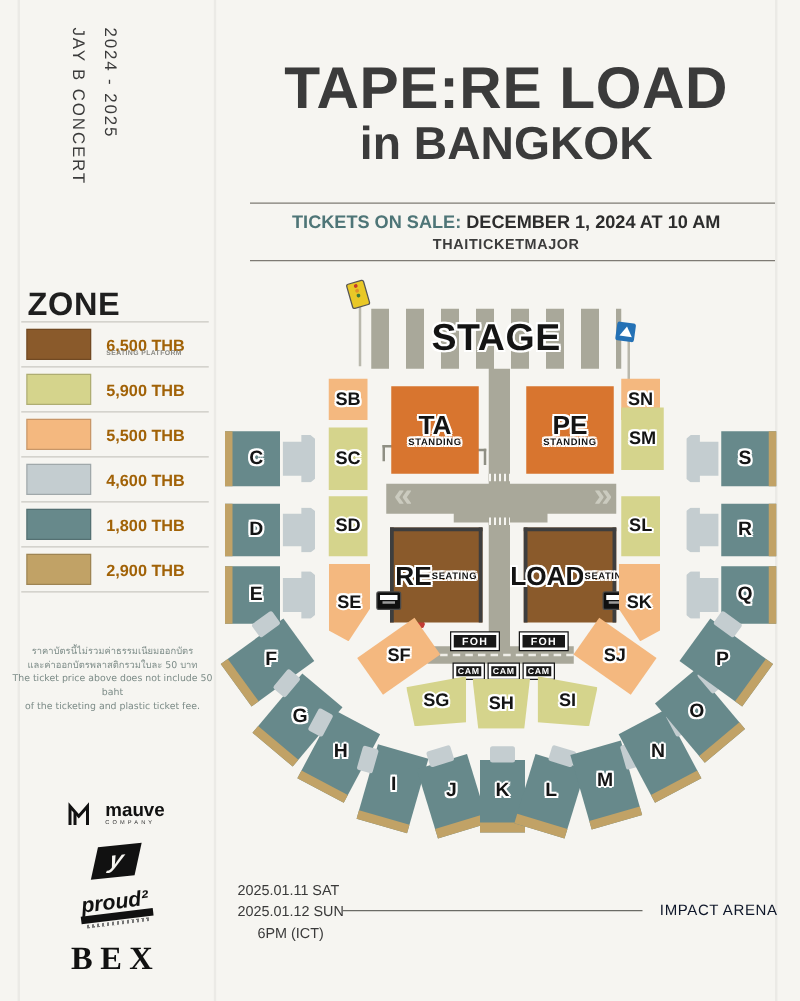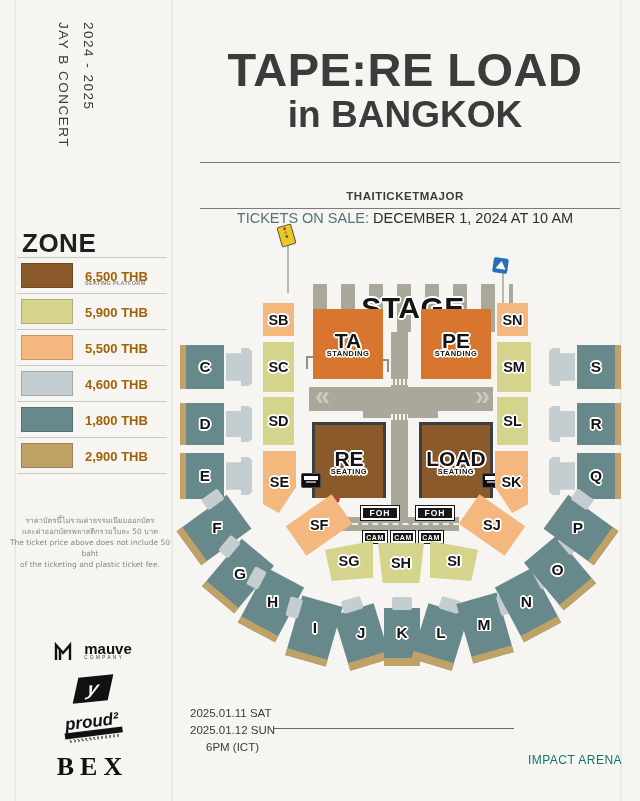--- a/index.html
+++ b/index.html
@@ -4,60 +4,60 @@
 <style>
   html,body{margin:0;padding:0;}
   .page{position:relative;width:640px;height:801px;background:#f6f5f1;font-family:"Liberation Sans",sans-serif;overflow:hidden;color:#2e2e2e;}
   .crease{position:absolute;top:0;bottom:0;width:2px;background:rgba(0,0,0,0.045);}
   
   .vside{position:absolute;left:50px;top:22px;writing-mode:vertical-rl;text-orientation:mixed;font-size:13.5px;font-weight:500;letter-spacing:1.5px;color:#3a3a3a;line-height:1.9;}
   
   .title1{position:absolute;left:185px;top:42px;width:440px;text-align:center;font-size:47px;font-weight:800;color:#3b3b3b;letter-spacing:0.5px;}
   .title2{position:absolute;left:185px;top:94px;width:440px;text-align:center;font-size:37px;font-weight:800;color:#3b3b3b;}
   .hr{position:absolute;height:1px;background:#55504a;opacity:.75;}
-  .saleline{position:absolute;left:185px;top:170px;width:440px;text-align:center;font-size:14.5px;font-weight:400;color:#2d2d2d;margin-top:40px;}
+  .saleline{position:absolute;left:185px;top:170px;width:440px;text-align:center;font-size:14.5px;font-weight:700;color:#2d2d2d;}
   .salelbl{color:#4e7577;}
   .vendor{position:absolute;left:185px;top:190px;width:440px;text-align:center;font-size:11.5px;font-weight:600;letter-spacing:.5px;color:#3c3c3c;}
   
   .zonehead{position:absolute;left:22px;top:228px;font-size:26px;font-weight:800;color:#1f1f1f;letter-spacing:.5px;}
   .legend{position:absolute;left:17px;top:257px;width:150px;border-top:1px solid #c9c7c1;}
   .lrow{position:relative;height:35px;border-bottom:1px solid #c9c7c1;}
   .sw{position:absolute;left:4px;top:5px;width:52px;height:25px;border:1px solid rgba(0,0,0,0.18);box-sizing:border-box;}
   .pr{position:absolute;left:68px;top:11px;font-size:13px;font-weight:800;color:#a16207;}
   .nt{position:absolute;left:68px;top:22px;font-size:5.5px;font-weight:700;letter-spacing:.3px;color:#8a8a85;}
   .discl{position:absolute;left:10px;top:515px;width:160px;text-align:center;font-size:7.5px;line-height:11px;color:#7d8c88;font-family:"DejaVu Sans",sans-serif;}
   
   .dates{position:absolute;left:190px;top:705px;font-size:11.5px;line-height:17px;color:#3a3a3a;font-weight:500;}
   .dates .t3{text-align:center;}
   .fline{position:absolute;left:274px;top:728px;width:240px;height:1px;background:#6b6b66;}
-  .venue{position:absolute;left:520px;top:753px;width:110px;text-align:center;font-size:12px;letter-spacing:.5px;color:#0f766e;font-weight:500;}
+  .venue{position:absolute;left:520px;top:721px;width:110px;text-align:center;font-size:12px;letter-spacing:.5px;color:#0f172a;font-weight:500;}
   
   .logocol{position:absolute;left:20px;top:640px;width:145px;text-align:center;}
   .mauvewrap{display:flex;align-items:center;justify-content:center;gap:5px;margin-bottom:14px;}
   .mauvetxt{text-align:left;}
   .mauvename{font-size:15px;font-weight:800;color:#111;line-height:13px;}
   .mauvesub{font-size:4.5px;letter-spacing:2.5px;color:#333;}
   .ylogo{width:34px;height:26px;margin:0 auto 12px auto;background:#111;transform:skewX(-18deg) rotate(-6deg);display:flex;align-items:center;justify-content:center;color:#f6f5f1;font-weight:800;font-style:italic;font-size:19px;}
   .proudwrap{margin-bottom:10px;transform:rotate(-7deg);}
   .proudname{font-size:17px;font-weight:800;font-style:italic;color:#111;line-height:15px;}
   .proudbar{width:58px;height:6px;background:#111;margin:1px auto 1px auto;}
   .prouddots{width:50px;height:3px;margin:0 auto;background:repeating-linear-gradient(90deg,#777 0 2px,transparent 2px 4px);}
   .bex{font-family:"Liberation Serif",serif;font-size:26px;font-weight:700;letter-spacing:6px;color:#111;margin-top:12px;}
   
   .mapc{position:absolute;left:175px;top:225px;width:460px;height:440px;}
   .z{position:absolute;display:flex;align-items:center;justify-content:center;box-sizing:border-box;}
   .olb{font-weight:800;color:#141414;text-shadow:-1.4px -1.4px 0 #fff,1.4px -1.4px 0 #fff,-1.4px 1.4px 0 #fff,1.4px 1.4px 0 #fff,0 1.6px 0 #fff,0 -1.6px 0 #fff,1.6px 0 0 #fff,-1.6px 0 0 #fff;}
   .sz{font-size:14.5px;}
   .bz{font-size:15.5px;}
   .peach{background:#f4b87f;}.grn{background:#d5d48c;}.teal{background:#67898b;}
   .orangez{background:#d8752f;flex-direction:column;}
-  .brownz{background:#8a5a2b;flex-direction:column;border:3px solid #3e3e3e;border-bottom:none;}
+  .brownz{background:#8a5a2b;flex-direction:row;border:3px solid #3e3e3e;border-bottom:none;}
   .zsub{font-size:7.5px;letter-spacing:.5px;margin-top:-2px;}
   .zmain{font-size:21px;line-height:21px;}
-  .stage{left:138px;top:22px;width:200px;height:48px;background:repeating-linear-gradient(90deg,#a9a89a 0 14px,#f6f5f1 14px 28px);margin-top:37px;}
+  .stage{left:122px;top:22px;width:200px;height:48px;background:repeating-linear-gradient(90deg,#a9a89a 0 14px,#f6f5f1 14px 28px);}
   .stagelbl{font-size:30px;font-weight:900;letter-spacing:.5px;}
   .gfx{position:absolute;background:#a9a89a;}
   .zebra{position:absolute;width:17px;height:6px;background:repeating-linear-gradient(90deg,#f6f5f1 0 2px,#a9a89a 2px 4px);}
   .chev{position:absolute;top:-6px;font-size:27px;font-weight:700;color:#cbcbbf;letter-spacing:-3px;}
   .dashline{margin-top:6px;border-top:2px dashed #efeee8;}
   .blkbox{position:absolute;background:#181818;color:#fff;border:2px solid #fff;box-shadow:0 0 0 1px #181818;display:flex;align-items:center;justify-content:center;font-weight:800;box-sizing:content-box;}
   .foh{width:34px;height:10px;font-size:8.5px;letter-spacing:1px;}
   .cam{width:20px;height:8px;font-size:7px;letter-spacing:.5px;}
   .tab{position:absolute;top:-11px;width:20px;height:13px;background:#c4cdd0;border-radius:2px;}
   .bump{position:absolute;background:#c4cdd0;clip-path:polygon(0 14%,58% 14%,58% 0,86% 0,100% 8%,100% 92%,86% 100%,58% 100%,58% 86%,0 86%);}
@@ -217,21 +217,21 @@
     <div class="z peach" style="left:88px;top:226px;width:33px;height:62px;clip-path:polygon(0 0,100% 0,100% 58%,48% 100%,0 86%)">
         <span class="olb sz">SE</span>
       </div>
     <div class="z peach" style="left:116px;top:282px;width:56px;height:36px;transform:rotate(-35deg)">
         <span class="olb sz" style="transform:rotate(35deg)">SF</span>
       </div>
 
     <div class="z peach" style="left:322px;top:78px;width:31px;height:33px">
         <span class="olb sz">SN</span>
       </div>
-    <div class="z grn" style="left:322px;top:117px;width:34px;height:50px">
+    <div class="z grn" style="left:322px;top:101px;width:34px;height:50px">
         <span class="olb sz">SM</span>
       </div>
     <div class="z grn" style="left:322px;top:172px;width:31px;height:48px">
         <span class="olb sz">SL</span>
       </div>
     <div class="z peach" style="left:320px;top:226px;width:33px;height:62px;clip-path:polygon(0 0,100% 0,100% 86%,52% 100%,0 58%)">
         <span class="olb sz">SK</span>
       </div>
     <div class="z peach" style="left:289px;top:282px;width:56px;height:36px;transform:rotate(35deg)">
         <span class="olb sz" style="transform:rotate(-35deg)">SJ</span>

